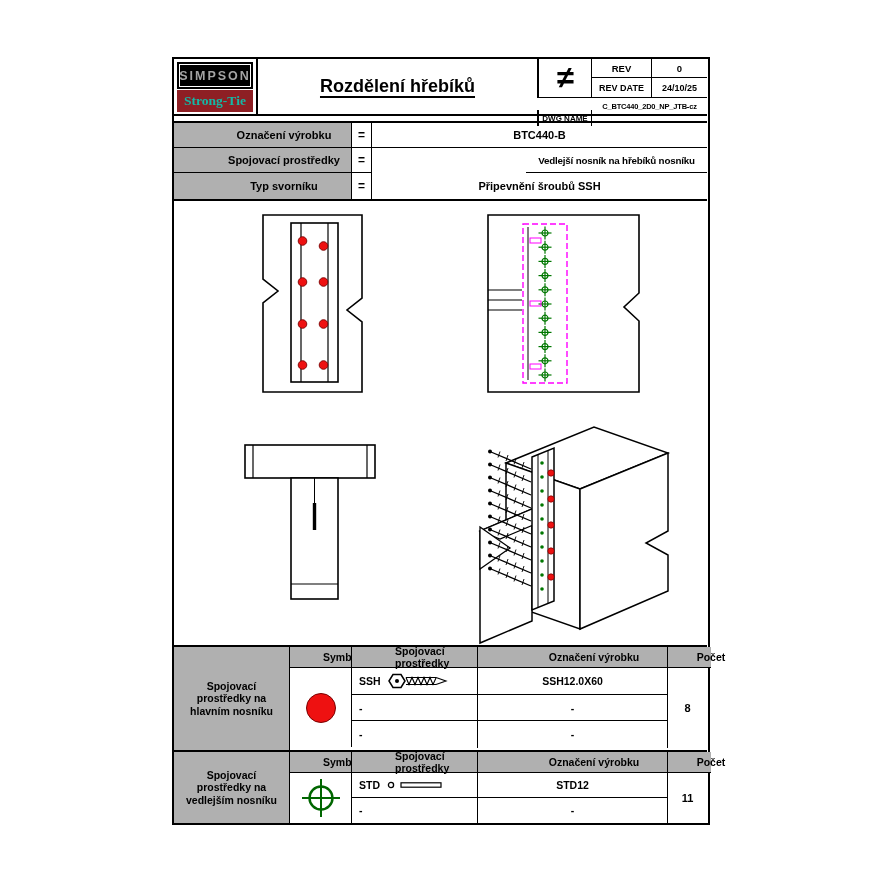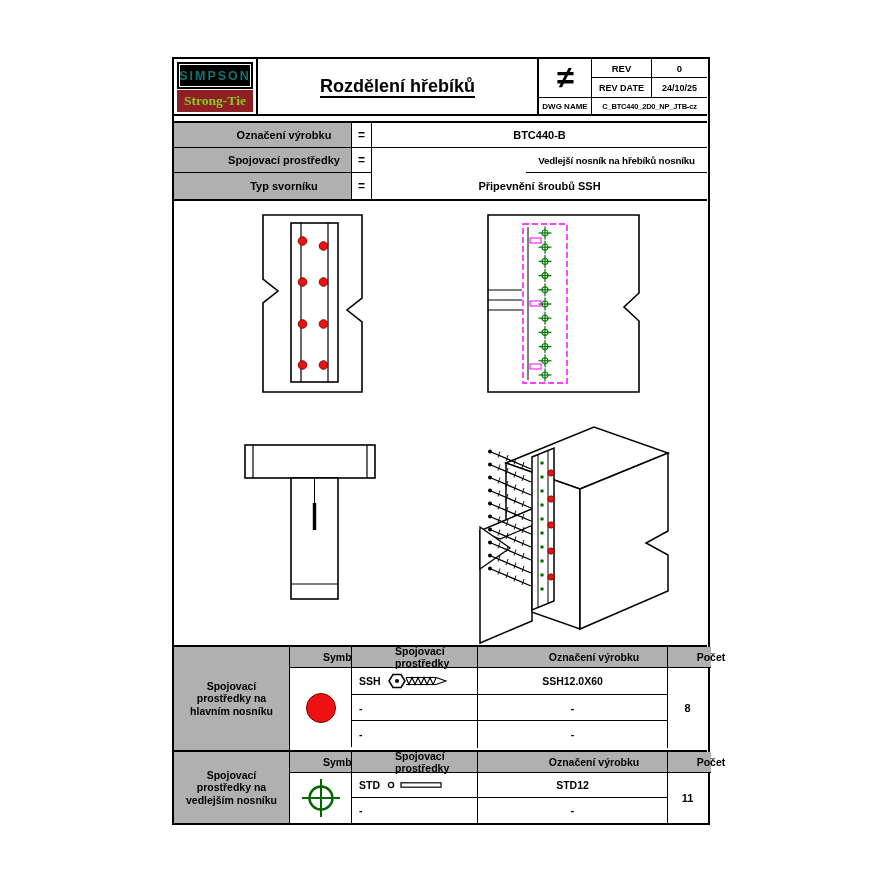--- a/index.html
+++ b/index.html
@@ -4,29 +4,29 @@
 <style>
   *{margin:0;padding:0;box-sizing:border-box;}
   html,body{width:880px;height:880px;background:#fff;font-family:"Liberation Sans",sans-serif;color:#000;}
   body{position:relative;overflow:hidden;}
   .sheet{position:absolute;left:172px;top:57px;width:538px;height:768px;border:2.5px solid #000;background:#fff;}
   .cell{position:absolute;display:flex;align-items:center;justify-content:center;font-weight:bold;}
   .gray{background:#b0b0b0;padding-left:43px;}
   
   .hdr{position:absolute;left:0;top:0;width:533px;height:57px;border-bottom:2px solid #000;}
   .logo-cell{left:0;top:0;width:84px;height:55px;border-right:2px solid #000;display:block;padding:3px;}
-  .logo-top{height:27px;background:#000;color:#0f766e;font-weight:bold;font-size:12.5px;letter-spacing:2px;
+  .logo-top{height:27px;background:#000;color:#a3a3a3;font-weight:bold;font-size:12.5px;letter-spacing:2px;
             display:flex;align-items:center;justify-content:center;outline:1px solid #fff;outline-offset:-3px;}
-  .logo-bot{height:22px;margin-top:1px;background:#8e1f24;color:#84cc16;font-weight:bold;font-size:13.5px;
+  .logo-bot{height:22px;margin-top:1px;background:#8e1f24;color:#14b8a6;font-weight:bold;font-size:13.5px;
             font-family:"Liberation Serif",serif;display:flex;align-items:center;justify-content:center;}
   .title-cell{left:84px;top:0;width:279px;height:55px;}
   .title-text{font-size:18px;font-weight:bold;text-decoration:underline;text-decoration-thickness:1.5px;text-underline-offset:4px;}
   .neq-cell{left:363px;top:0;width:55px;height:39px;border-left:2px solid #000;border-right:1.5px solid #000;
             border-bottom:1.5px solid #000;font-size:31px;font-style:italic;}
-  .dwg-label{left:363px;top:39px;width:55px;height:16px;border-left:2px solid #000;border-right:1.5px solid #000;font-size:8px;}
+  .dwg-label{left:363px;top:51px;width:55px;height:16px;border-left:2px solid #000;border-right:1.5px solid #000;font-size:8px;}
   .rev-label{left:418px;top:0;width:60px;height:19px;border-right:1.5px solid #000;border-bottom:1.5px solid #000;font-size:9.5px;}
   .rev-value{left:478px;top:0;width:55px;height:19px;border-bottom:1.5px solid #000;font-size:9.5px;}
   .revdate-label{left:418px;top:19px;width:60px;height:20px;border-right:1.5px solid #000;border-bottom:1.5px solid #000;font-size:9px;}
   .revdate-value{left:478px;top:19px;width:55px;height:20px;border-bottom:1.5px solid #000;font-size:9px;}
   .dwg-value{left:418px;top:39px;width:115px;height:16px;font-size:7.5px;letter-spacing:-0.2px;}
   
   .info{position:absolute;left:0;top:62px;width:533px;height:80px;border-top:2px solid #000;border-bottom:2px solid #000;}
   .irow{position:absolute;left:0;width:533px;height:25px;}
   .irow.r0{top:0;} .irow.r1{top:25px;} .irow.r2{top:50px;height:26px;}
   .irow.r0 .ul,.irow.r1 .ul{border-bottom:1.5px solid #000;}

